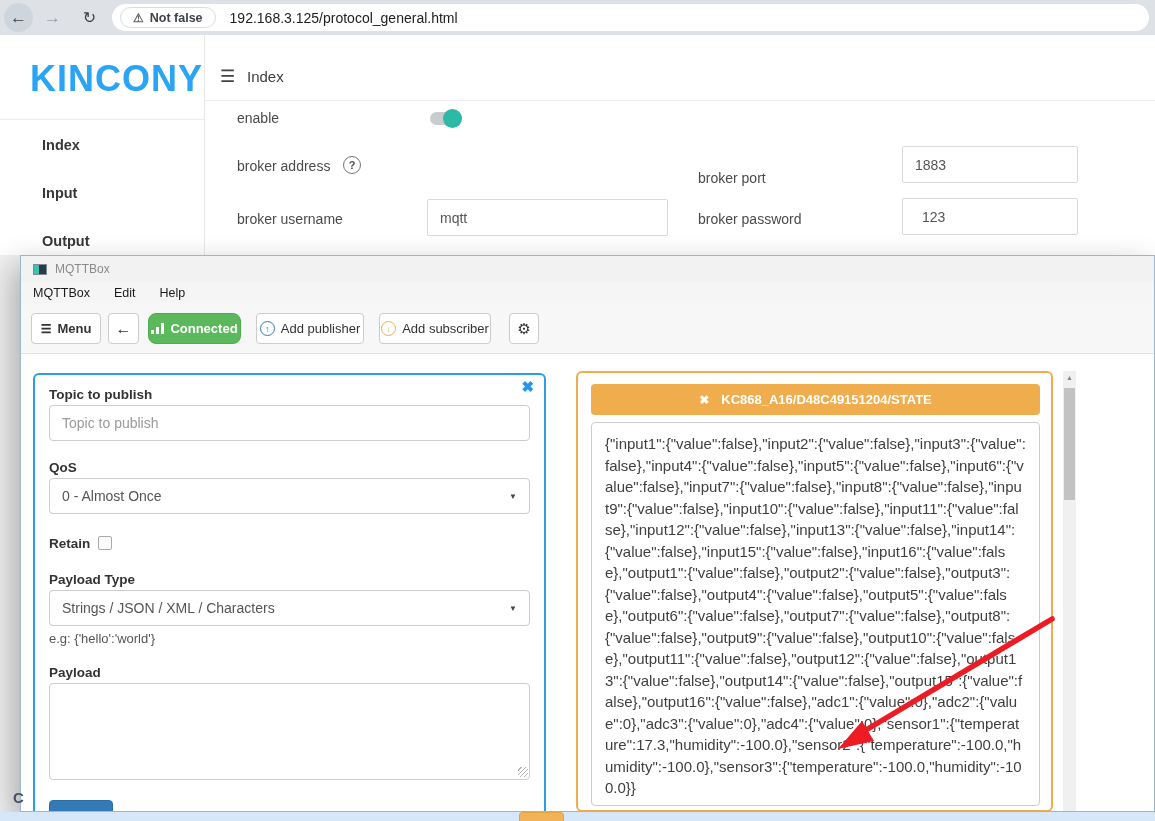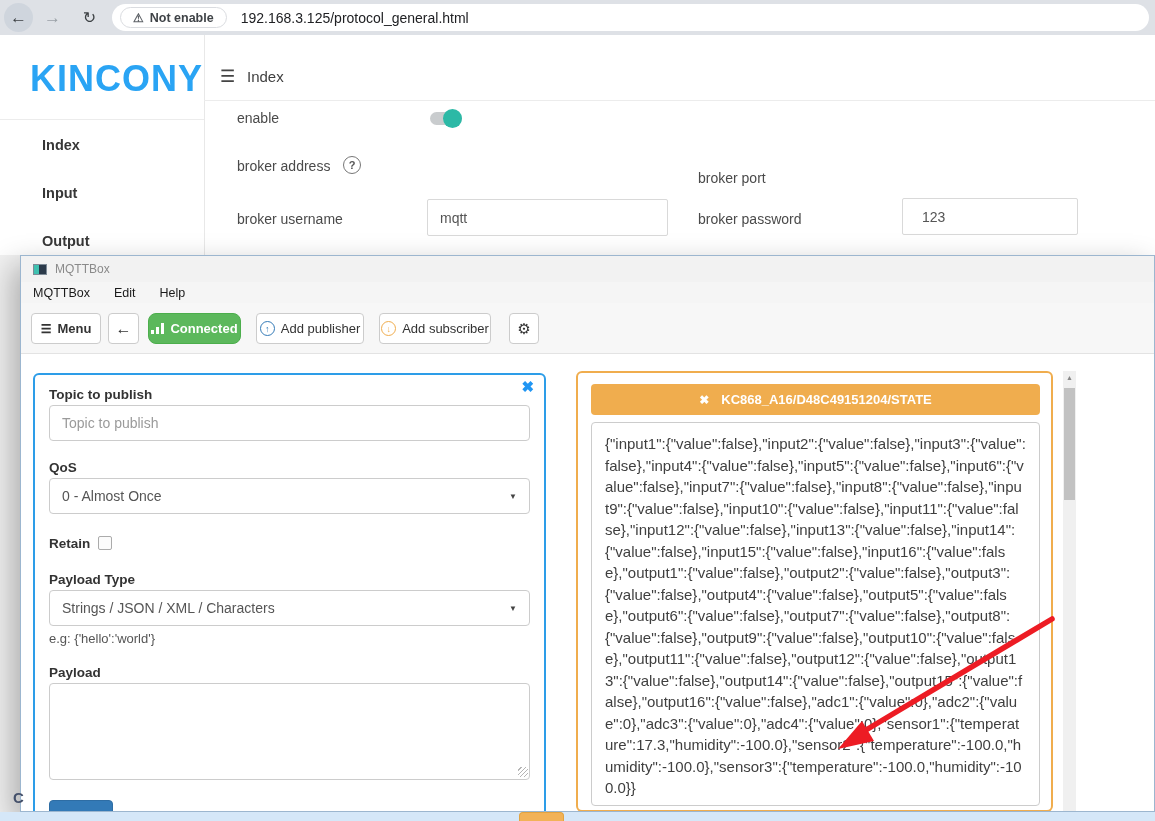--- a/index.html
+++ b/index.html
@@ -122,21 +122,21 @@
     </div>
     <div class="nav-circle" style="left:38px; color:#9aa0a6;">
       <span>→</span>
     </div>
     <div class="nav-circle" style="left:75px; font-size:16px;">
       <span>↻</span>
     </div>
     <div class="omnibox">
       <div class="sec-chip">
         <span style="font-size:12px; color:#5f6368;">⚠</span>
-        <span>Not enable</span>
+        <span>Not false</span>
       </div>
       <span class="url-text">192.168.3.125/protocol_general.html</span>
     </div>
   </div>
 
   <div class="logo">KINCONY</div>
   <div class="vline" style="left:204px; top:35px; height:220px;"></div>
   <div class="hline" style="left:0; top:119px; width:204px;"></div>
   <div class="hline" style="left:204px; top:100px; width:951px;"></div>
 
@@ -149,20 +149,21 @@
 
   <div class="f-label" style="left:237px; top:110px;">enable</div>
   <div class="toggle-track"></div>
   <div class="toggle-knob"></div>
 
   <div class="f-label" style="left:237px; top:158px;">broker address</div>
   <div class="help-circ">
       <span>?</span>
     </div>
   <div class="f-label" style="left:698px; top:158px;margin-top:12px;">broker port</div>
+  <input class="f-input" style="left: 902px; top: 146px; width: 176px; height: 37px;" readonly="" value="1883">
 
   <div class="f-label" style="left:237px; top:211px;">broker username</div>
   <input class="f-input" style="left: 427px; top: 199px; width: 241px; height: 37px;" readonly="" value="mqtt">
   <div class="f-label" style="left:698px; top:211px;">broker password</div>
   <input class="f-input" style="left: 902px; top: 198px; width: 176px; height: 37px; padding-left: 19px;" readonly="" value="123">
 
   <div class="win-shadow-strip"></div>
 
   <div class="mqtt-win">
     <div class="titlebar">

